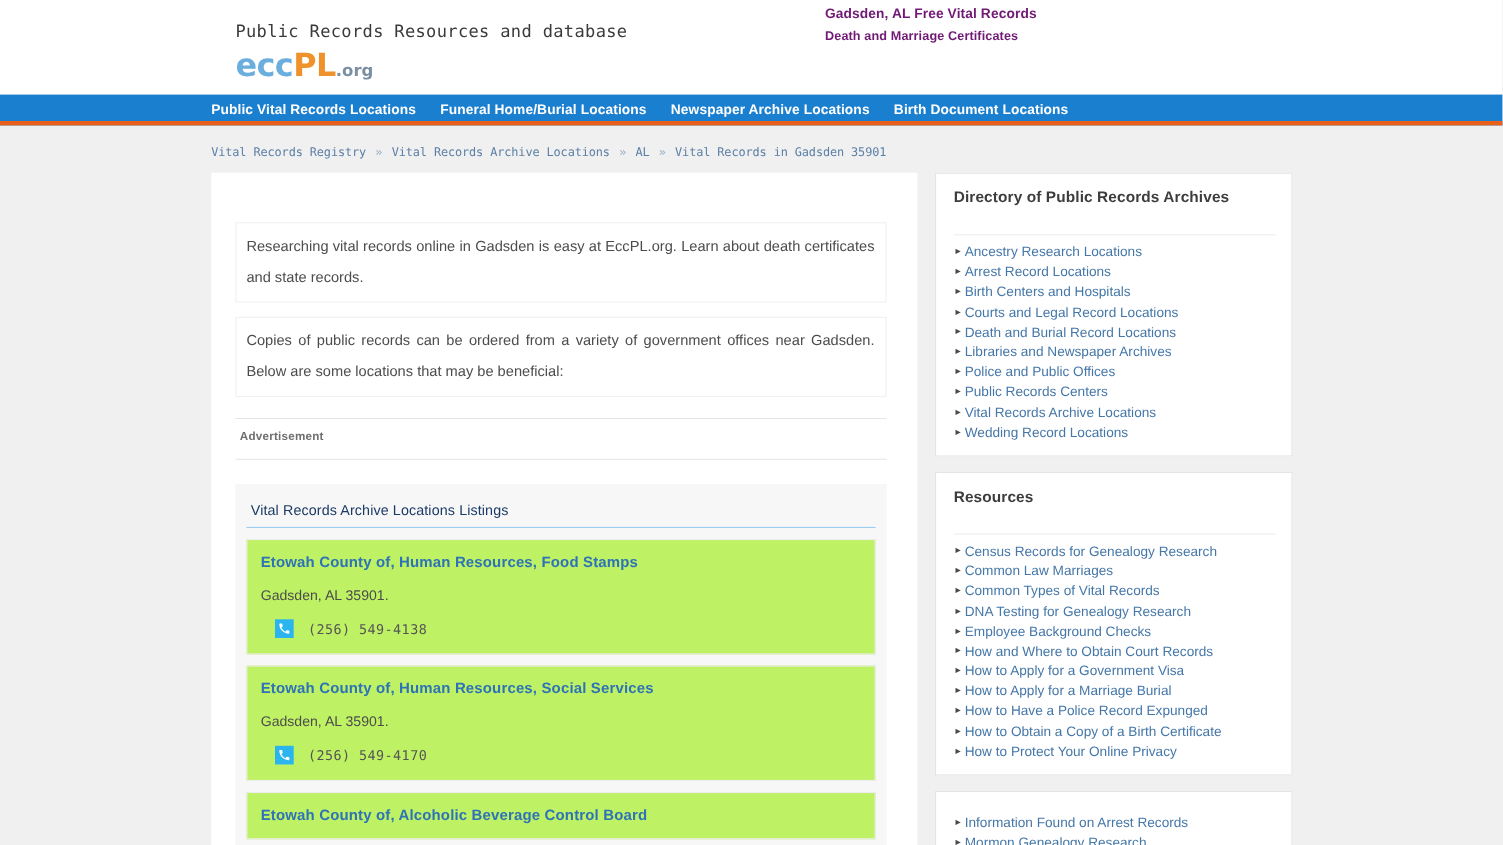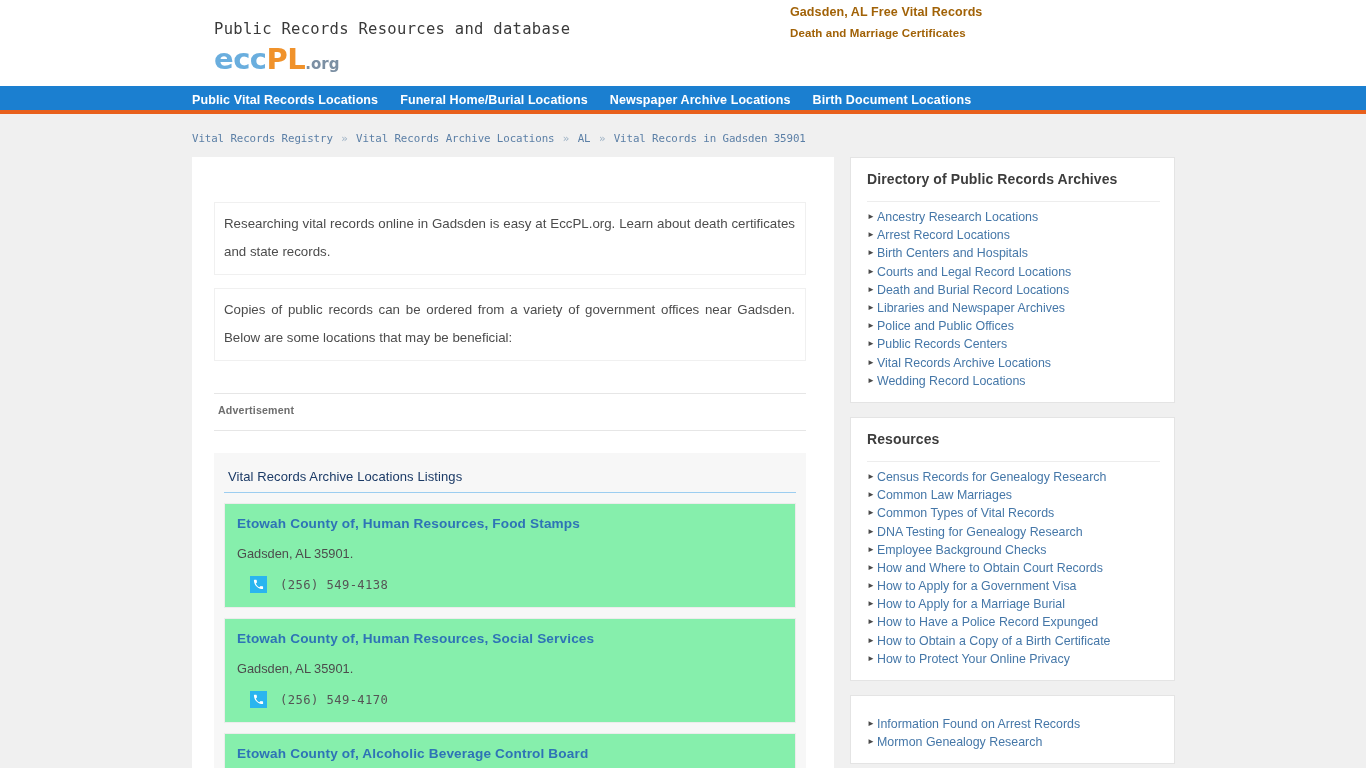--- a/index.html
+++ b/index.html
@@ -36,23 +36,23 @@
     font-size: 29px;
     line-height: 1;
     letter-spacing: -0.5px;
   }
   .logo .ecc  { color: #6aaede; }
   .logo .pl   { color: #f0922b; }
   .logo .org  { color: #7b8fa3; font-size: 15px; font-weight: bold; letter-spacing: 0; }
 
   .header-right {
     position: absolute;
-    left: 790px;
+    left: 750px;
     top: 5px;
-    color: #a16207;
+    color: #701a75;
   }
   .header-right .line1 {
     font-size: 12.5px;
     font-weight: bold;
     letter-spacing: 0.1px;
   }
   .header-right .line2 {
     font-size: 11.5px;
     font-weight: bold;
     margin-top: 8px;
@@ -133,21 +133,21 @@
     border: 1px solid #f0f0f0;
     padding: 7px 10px 8px 9px;
     font-size: 13.3px;
     color: #4c4c4c;
     line-height: 28px;
     text-align: justify;
   }
   .intro-box.second { margin-top: 13px; }
 
   .ad-strip {
-    margin-top: 32px;
+    margin-top: 19px;
     border-top: 1px solid #e6e6e6;
     border-bottom: 1px solid #e6e6e6;
     padding: 10px 0 14px 4px;
   }
   .ad-label {
     font-size: 10.6px;
     font-weight: bold;
     color: #6e6e6e;
     letter-spacing: 0.2px;
   }
@@ -159,21 +159,21 @@
   }
   .listings-title {
     font-size: 13px;
     font-weight: normal;
     color: #1b3a66;
     padding: 0 0 8px 4px;
     border-bottom: 1px solid #9ccdf0;
     letter-spacing: 0.1px;
   }
   .listing-card {
-    background: #86efac;
+    background: #bef264;
     border: 1px solid #ececec;
     margin-top: 10px;
     padding: 12px 14px 14px 12px;
   }
   .listing-name {
     font-size: 13.6px;
     font-weight: bold;
     color: #2e73b6;
     cursor: pointer;
     letter-spacing: 0.15px;
@@ -211,21 +211,21 @@
   .side-card {
     background: #ffffff;
     border: 1px solid #e4e4e4;
     padding: 13px 14px 12px 16px;
     margin-bottom: 14px;
   }
   .side-title {
     font-size: 14px;
     font-weight: bold;
     color: #3d3d3d;
-    padding-bottom: 14px;
+    padding-bottom: 26px;
     border-bottom: 1px solid #ededed;
     letter-spacing: 0.1px;
   }
   .side-list {
     list-style: none;
     margin: 6px 0 0 0;
     padding: 0;
   }
   .side-list li {
     display: flex;

